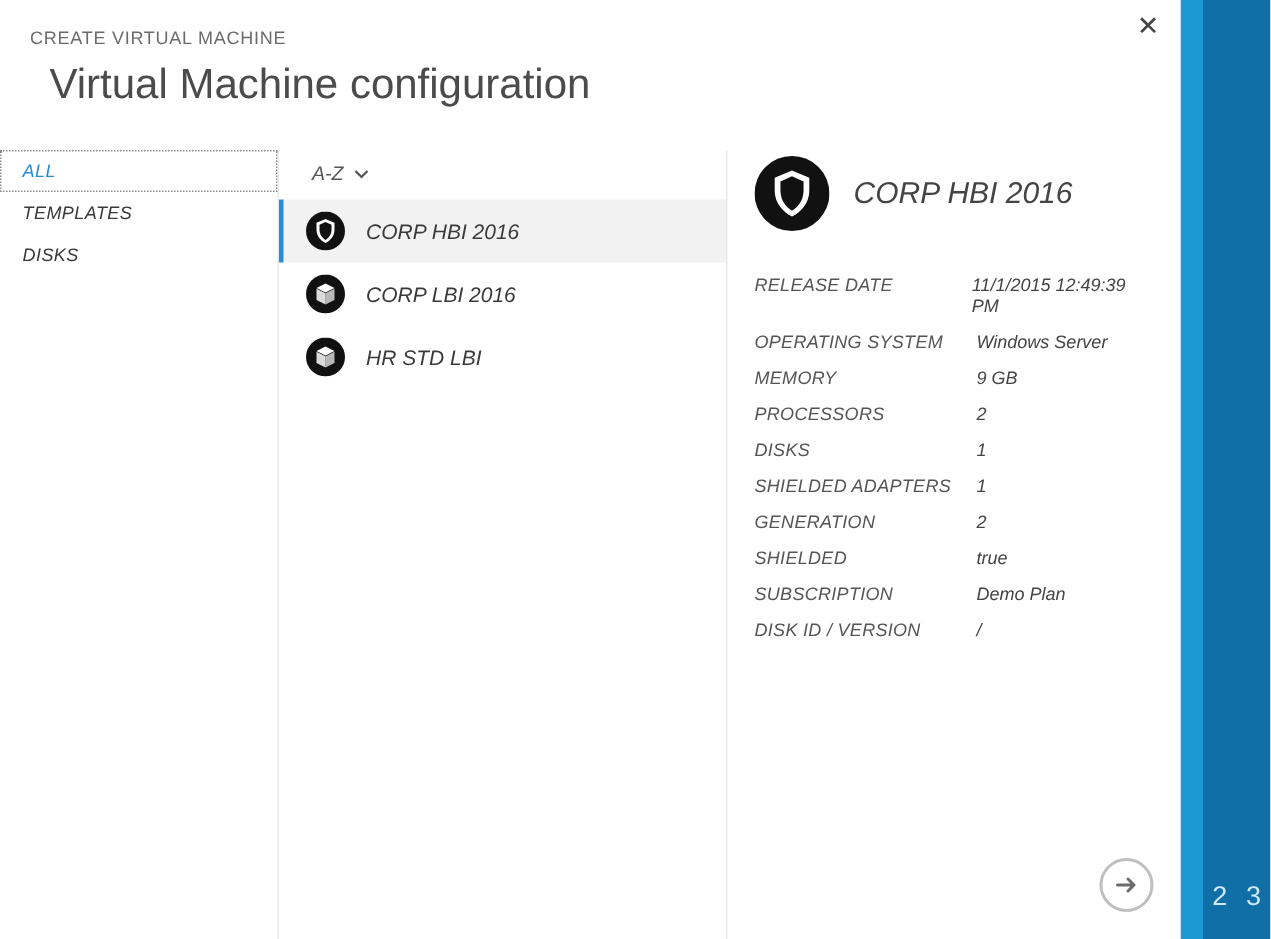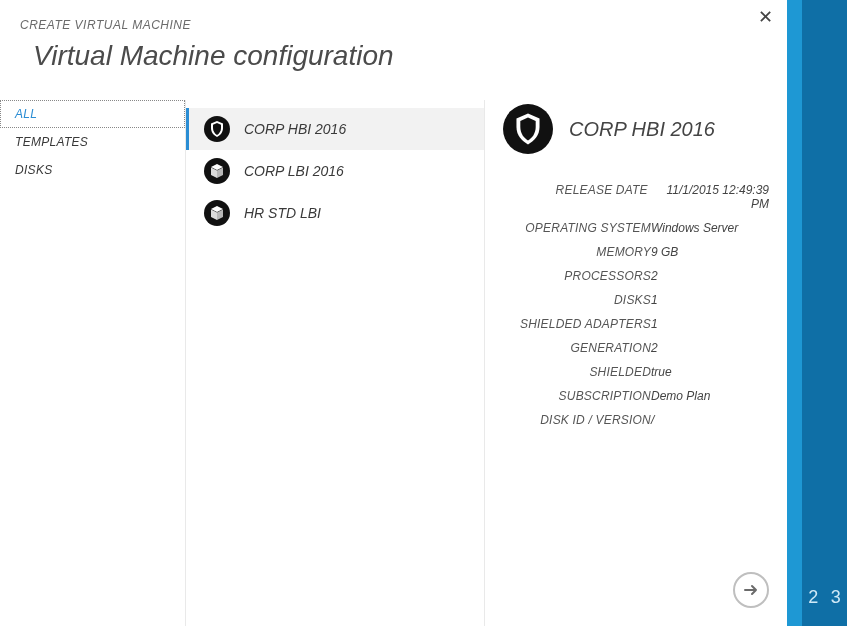--- a/index.html
+++ b/index.html
@@ -33,21 +33,20 @@
       bottom: 18px;
       width: 100%;
       display: flex;
       justify-content: space-around;
       color: #cfe9f7;
       font-size: 18px;
       font-weight: 300;
     }
     .header {
       padding: 18px 20px 10px 20px;
-      font-style: italic;
     }
     .breadcrumb {
       font-size: 12px;
       letter-spacing: 0.5px;
       color: #6b6b6b;
       font-weight: 400;
     }
     .page-title {
       font-size: 28px;
       font-weight: 300;
@@ -152,21 +151,20 @@
       font-size: 20px;
       color: #444;
       font-weight: 400;
     }
     .props {
       font-size: 12px;
     }
     .prop-row {
       display: flex;
       padding: 5px 0;
-      text-align: right;
     }
     .prop-label {
       width: 148px;
       color: #555;
       letter-spacing: 0.2px;
     }
     .prop-value {
       color: #444;
     }
     
@@ -206,20 +204,28 @@
         </div>
         <div class="sidebar-item">
           <span>TEMPLATES</span>
         </div>
         <div class="sidebar-item">
           <span>DISKS</span>
         </div>
       </div>
 
       <div class="mid">
+        <div class="sort-row">
+          <span>A-Z</span>
+          <span>
+            <svg width="12" height="12" viewBox="0 0 12 12">
+                <path d="M2 4 L6 8 L10 4" stroke="#555" stroke-width="1.5" fill="none"></path>
+              </svg>
+          </span>
+        </div>
 
         <div class="list-item selected">
           <span class="icon-wrap">
             <svg width="26" height="26" viewBox="0 0 26 26">
                 <circle cx="13" cy="13" r="13" fill="#111"></circle>
                 <path d="M13 5 L19 7.5 L19 12 C19 16.5 16 19.5 13 21 C10 19.5 7 16.5 7 12 L7 7.5 Z" fill="#fff"></path>
                 <path d="M13 7 L17 8.8 L17 12 C17 15.5 15 17.8 13 19 C11 17.8 9 15.5 9 12 L9 8.8 Z" fill="#111"></path>
               </svg>
           </span>
           <span class="label">CORP HBI 2016</span>

